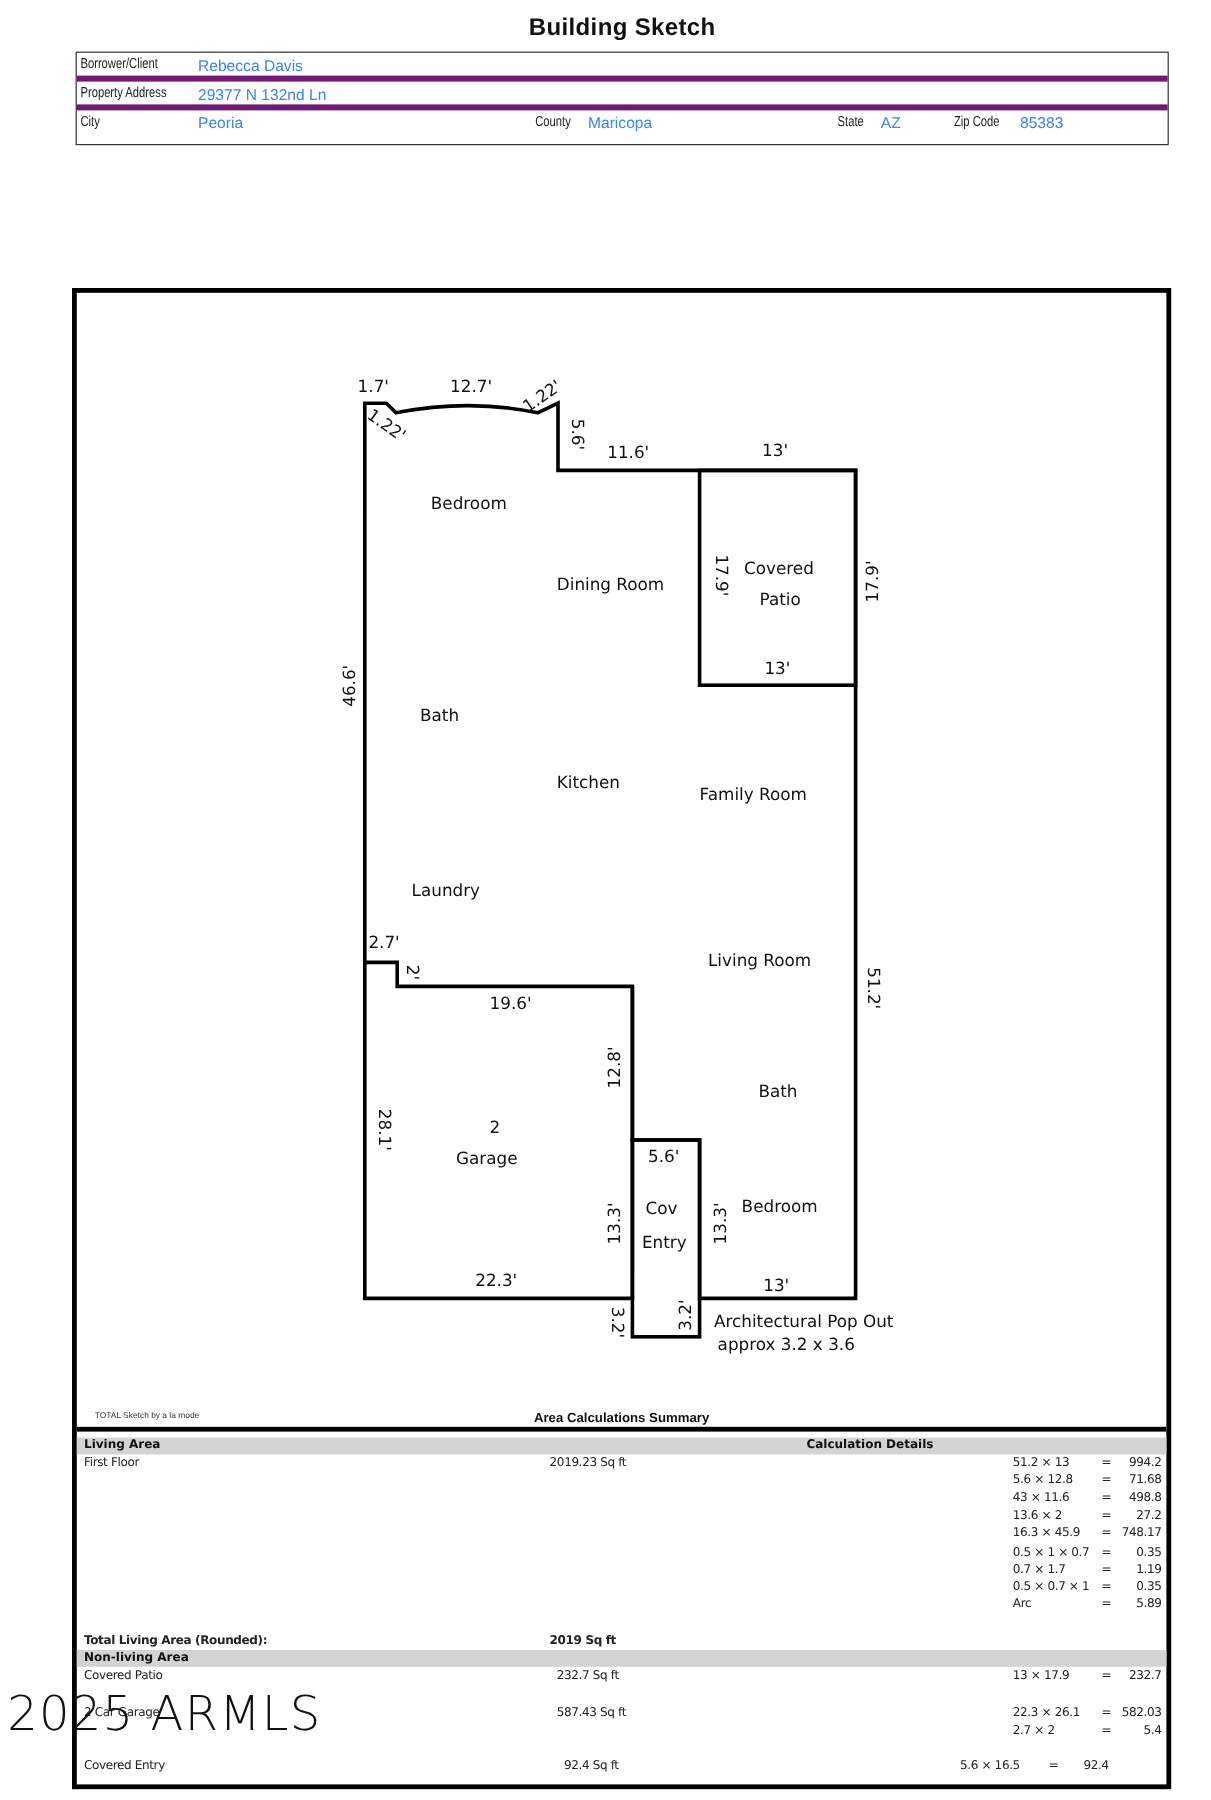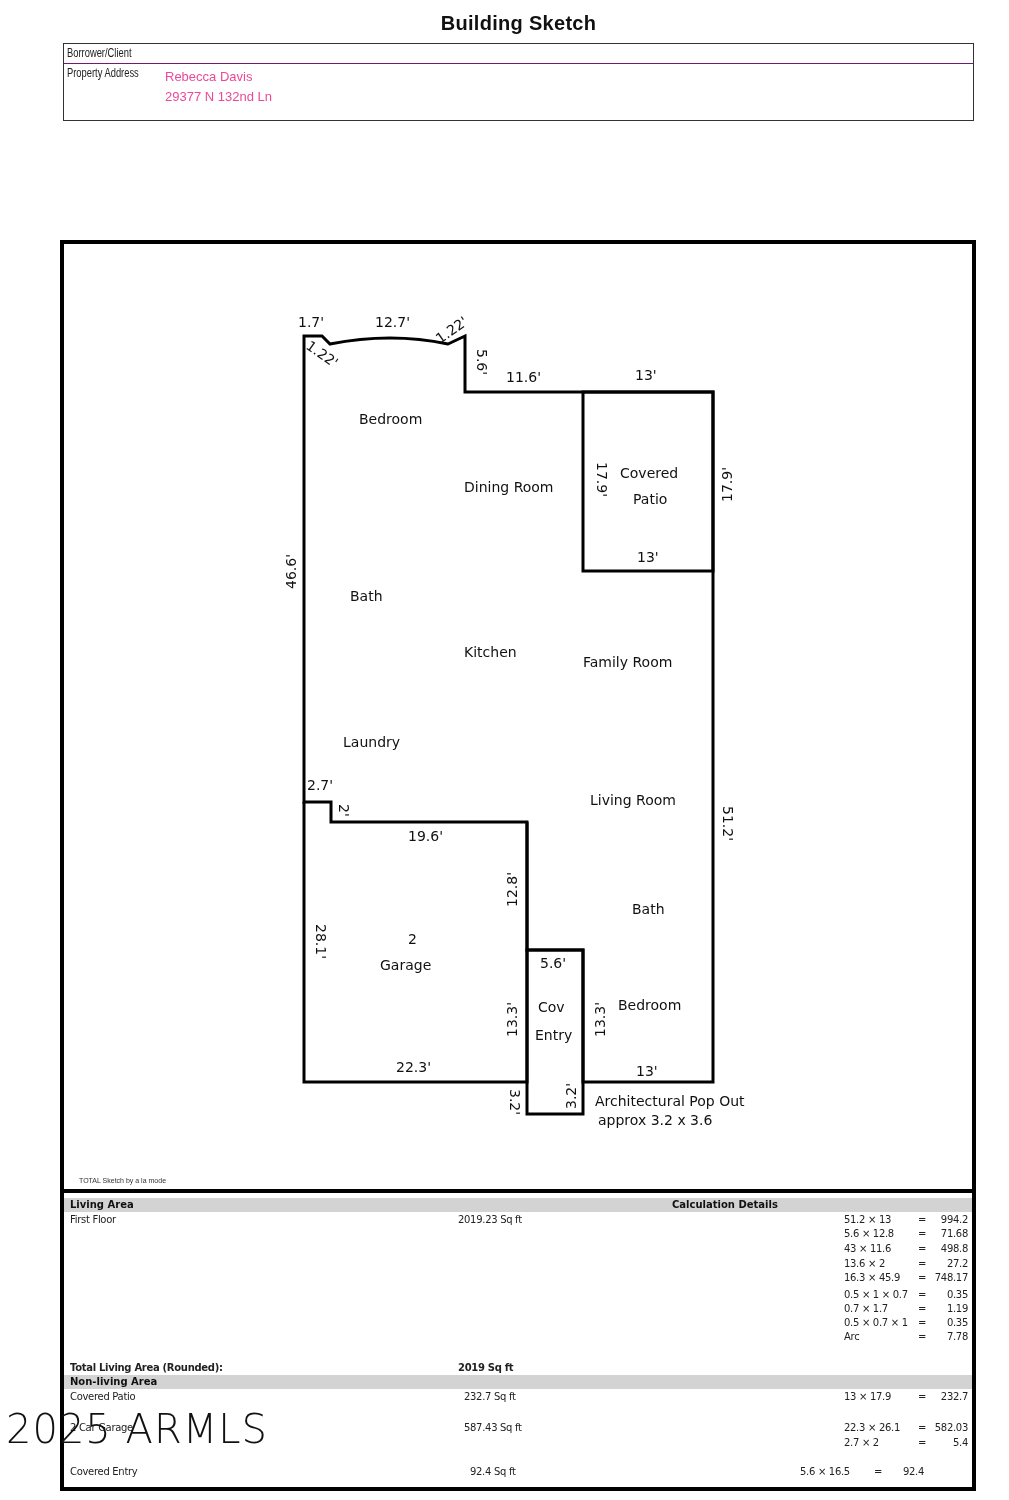--- a/index.html
+++ b/index.html
@@ -1,22 +1,22 @@
 <!DOCTYPE html>
 <html><head>
 <meta charset="utf-8">
 <style>
   html, body { margin: 0; padding: 0; background: #ffffff; }
   body { width: 1009px; height: 1500px; position: relative; overflow: hidden; font-family: "DejaVu Sans", sans-serif; color: #111; }
   .title { position: absolute; left: 0; width: 1037px; top: 12px; text-align: center; font-family: "Liberation Sans", sans-serif; font-weight: bold; font-size: 20px; letter-spacing: 0.3px; }
   .info { position: absolute; left: 63px; top: 43px; width: 911px; height: 78px; border: 1.5px solid #333; box-sizing: border-box; font-family: "Liberation Sans", sans-serif; }
-  .info-row { position: relative; height: 19px; border-bottom: 1px solid #701a75; }
+  .info-row { position: relative; height: 19px; border-bottom: 5px solid #701a75; }
   .info-row:last-child { border-bottom: none; }
   .lbl { position: absolute; top: 2px; font-size: 12px; transform: scaleX(0.78); transform-origin: left; color: #222; }
-  .val { position: absolute; top: 3px; font-size: 13px; color: #ec4899; margin-top: 22px; }
+  .val { position: absolute; top: 3px; font-size: 13px; color: #3b82f6; }
   .sketch { position: absolute; left: 60px; top: 240px; width: 916px; height: 1251px; border: 4px solid #000; box-sizing: border-box; }
   svg.plan { position: absolute; left: 0; top: 0; }
   .plan text { font-family: "DejaVu Sans", sans-serif; font-size: 14px; fill: #111; }
   .small-credit { position: absolute; left: 15px; top: 933px; font-size: 7px; color: #333; font-family: "Liberation Sans", sans-serif; }
   .acs-title { position: absolute; left: 0; width: 908px; top: 932px; text-align: center; font-size: 11px; font-weight: bold; font-family: "Liberation Sans", sans-serif; }
   .divider { position: absolute; left: 0; top: 945px; width: 908px; height: 4px; background: #000; }
   .sec-head { position: absolute; left: 0; width: 908px; height: 14px; background: #d3d3d3; font-size: 10px; font-weight: bold; font-family: "DejaVu Sans", sans-serif; }
   .sec-head span { position: absolute; top: 1px; }
   .row-text { position: absolute; font-size: 10px; font-family: "DejaVu Sans", sans-serif; color: #222; letter-spacing: -0.3px; }
   .bold { font-weight: bold; }
@@ -32,20 +32,30 @@
 <div class="title">Building Sketch</div>
 
 <div class="info">
   <div class="info-row">
     <span class="lbl" style="left:3px">Borrower/Client</span>
     <span class="val" style="left:101px">Rebecca Davis</span>
   </div>
   <div class="info-row">
     <span class="lbl" style="left:3px">Property Address</span>
     <span class="val" style="left:101px">29377 N 132nd Ln</span>
+  </div>
+  <div class="info-row">
+    <span class="lbl" style="left:3px">City</span>
+    <span class="val" style="left:101px">Peoria</span>
+    <span class="lbl" style="left:382px">County</span>
+    <span class="val" style="left:426px">Maricopa</span>
+    <span class="lbl" style="left:634px">State</span>
+    <span class="val" style="left:670px">AZ</span>
+    <span class="lbl" style="left:731px">Zip Code</span>
+    <span class="val" style="left:786px">85383</span>
   </div>
 </div>
 
 <div class="sketch">
 
   <svg class="plan" width="908" height="940">
     <g fill="none" stroke="#000" stroke-width="3">
 
       <path d="M240,92 L258,92 L266,100 Q327,88 384,100 L401,92 L401,148 L649,148 L649,838 L519,838 L519,706 L463,706 L463,578 L267,578 L267,558 L240,558 Z"></path>
 
@@ -94,20 +104,21 @@
     <text x="453" y="793" transform="rotate(-90 453 793)">13.3'</text>
     <text x="332" y="828">22.3'</text>
     <text x="476" y="724">5.6'</text>
     <text x="541" y="793" transform="rotate(-90 541 793)">13.3'</text>
     <text x="572" y="832">13'</text>
     <text x="446" y="845" transform="rotate(90 446 845)">3.2'</text>
     <text x="512" y="865" transform="rotate(-90 512 865)">3.2'</text>
   </svg>
 
   <div class="small-credit">TOTAL Sketch by a la mode</div>
+  <div class="acs-title">Area Calculations Summary</div>
   <div class="divider"></div>
 
   <div class="sec-head" style="top:954px">
     <span style="left:6px">Living Area</span>
     <span style="left:608px">Calculation Details</span>
   </div>
 
   <div class="row-text" style="left:6px; top:970px">First Floor</div>
   <div class="row-text" style="left:394px; top:970px">2019.23 Sq ft</div>
 
@@ -148,21 +159,21 @@
         <span class="res">1.19</span>
       </div>
     <div style="position:absolute; top:103px; width:124px; height:13px">
         <span class="expr">0.5 × 0.7 × 1</span>
         <span class="eq">=</span>
         <span class="res">0.35</span>
       </div>
     <div style="position:absolute; top:117px; width:124px; height:13px">
         <span class="expr">Arc</span>
         <span class="eq">=</span>
-        <span class="res">7.78</span>
+        <span class="res">5.89</span>
       </div>
   </div>
 
   <div class="row-text bold" style="left:6px; top:1118px">Total Living Area (Rounded):</div>
   <div class="row-text bold" style="left:394px; top:1118px">2019 Sq ft</div>
 
   <div class="sec-head" style="top:1131px">
     <span style="left:6px">Non-living Area</span>
   </div>
 

